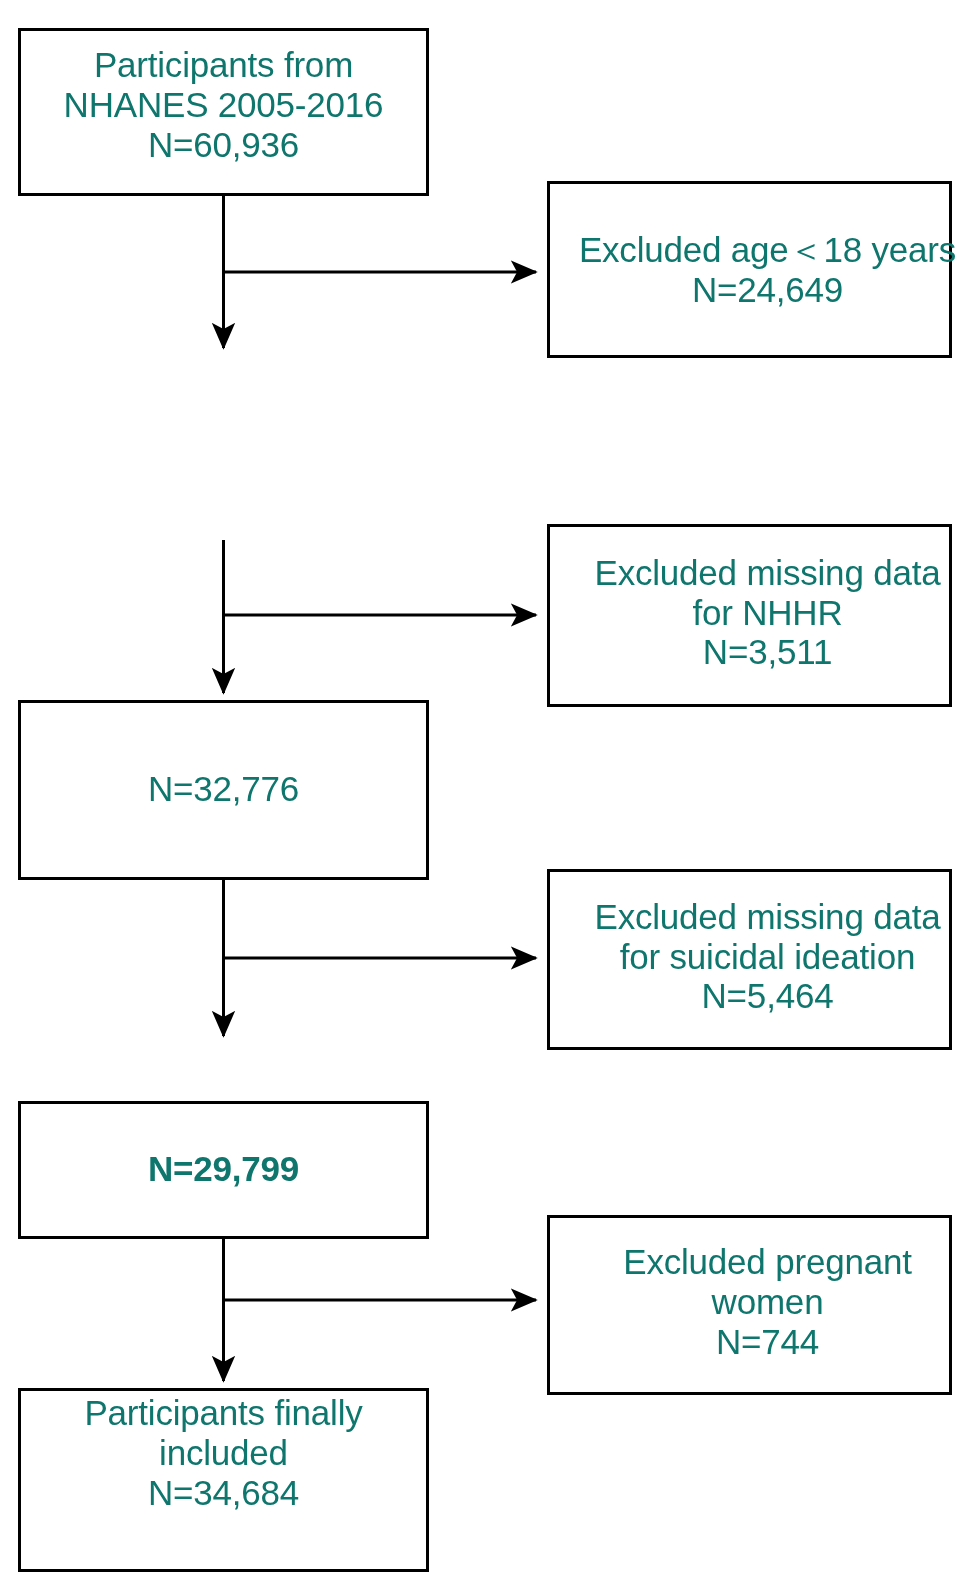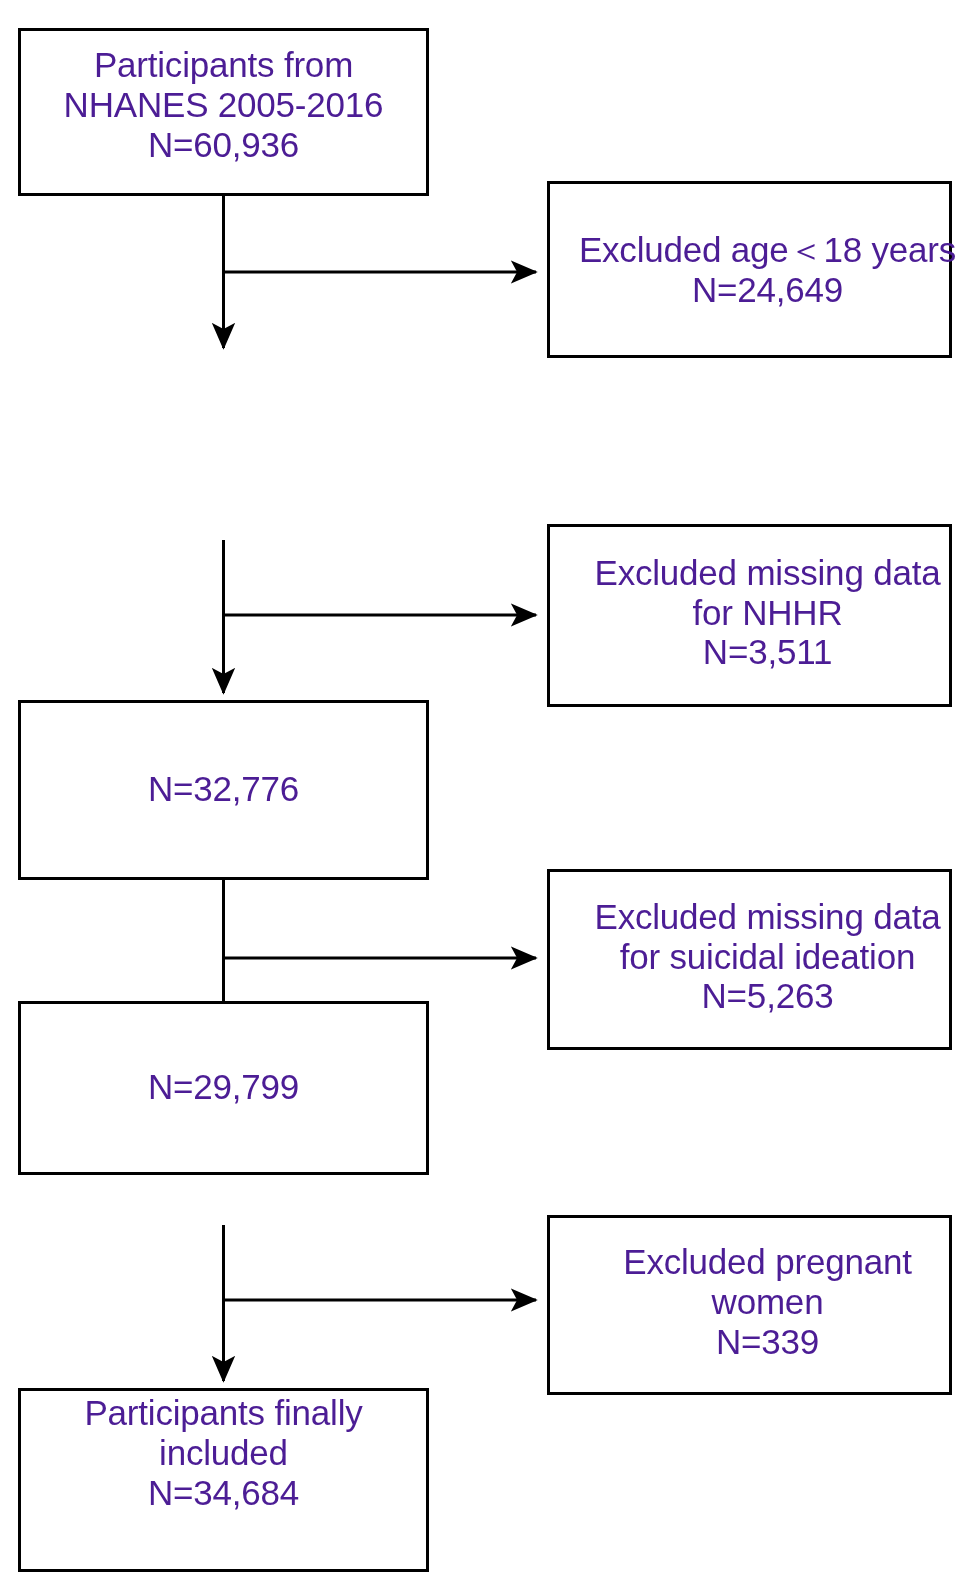--- a/index.html
+++ b/index.html
@@ -24,21 +24,21 @@
     height: 1586px;
   }
   .node {
     position: absolute;
     box-sizing: border-box;
     border: 3px solid #000000;
     background: #ffffff;
     display: flex;
     flex-direction: column;
     align-items: center;
-    color: #4c1d95;
+    color: #0f766e;
     font-size: 35px;
     line-height: 1.14;
     letter-spacing: -0.2px;
     white-space: nowrap;
   }
   .node .line {
     display: block;
   }
   
   .main-node {
@@ -48,21 +48,21 @@
   
   .excl-node {
     left: 547px;
     width: 405px;
     padding-left: 36px;
   }
   
   #node-start      { top: 28px;   height: 168px; justify-content: flex-start; padding-top: 14px; }
   #node-stage-1    { top: 355px;  height: 185px; justify-content: center; padding-bottom: 4px; }
   #node-stage-2    { top: 700px;  height: 180px; justify-content: center; padding-bottom: 2px; text-align: center; }
-  #node-stage-3    { top: 1001px; height: 174px; justify-content: center; padding-bottom: 2px; }
+  #node-stage-3    { top: 1101px; height: 138px; justify-content: center; padding-bottom: 2px; font-weight: bold; }
   #node-final      { top: 1388px; height: 184px; justify-content: flex-start; padding-top: 2px; }
 
   #node-excl-age       { top: 181px;  height: 177px; justify-content: center; }
   #node-excl-nhhr      { top: 524px;  height: 183px; justify-content: center; padding-bottom: 6px; }
   #node-excl-suicidal  { top: 869px;  height: 181px; justify-content: center; padding-bottom: 6px; }
   #node-excl-pregnant  { top: 1215px; height: 180px; justify-content: center; padding-bottom: 6px; }
 </style>
 </head>
 <body>
 
@@ -120,22 +120,22 @@
 
   <div class="node excl-node" id="node-excl-nhhr">
     <span class="line">Excluded missing data</span>
     <span class="line">for NHHR</span>
     <span class="line">N=3,511</span>
   </div>
 
   <div class="node excl-node" id="node-excl-suicidal">
     <span class="line">Excluded missing data</span>
     <span class="line">for suicidal ideation</span>
-    <span class="line">N=5,263</span>
+    <span class="line">N=5,464</span>
   </div>
 
   <div class="node excl-node" id="node-excl-pregnant">
     <span class="line">Excluded pregnant</span>
     <span class="line">women</span>
-    <span class="line">N=339</span>
+    <span class="line">N=744</span>
   </div>
 
 </div>
 
 </body></html>

